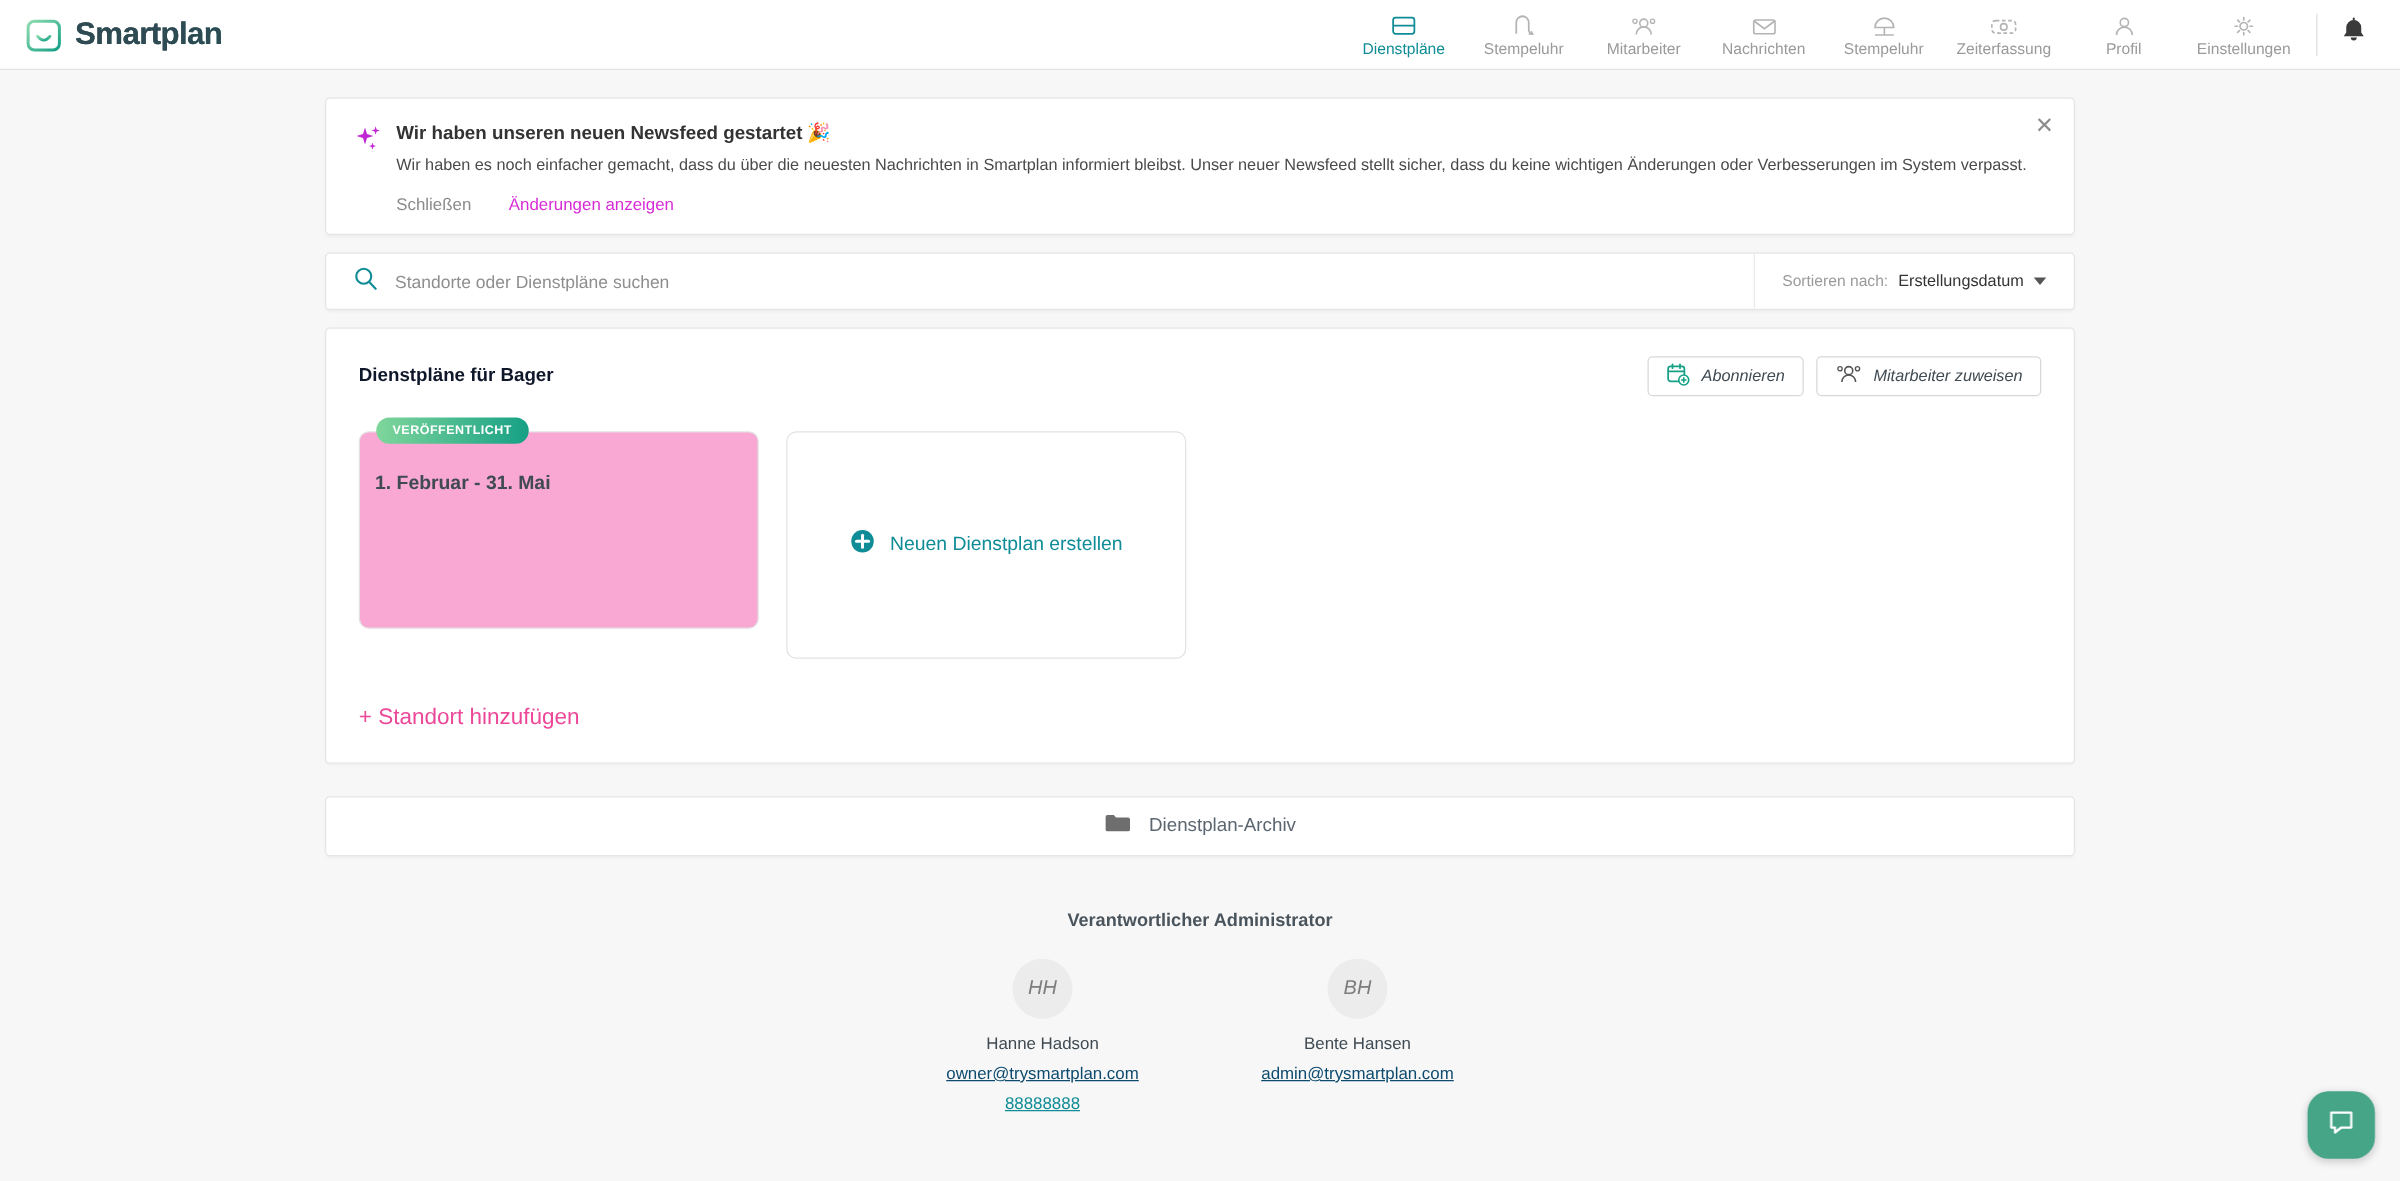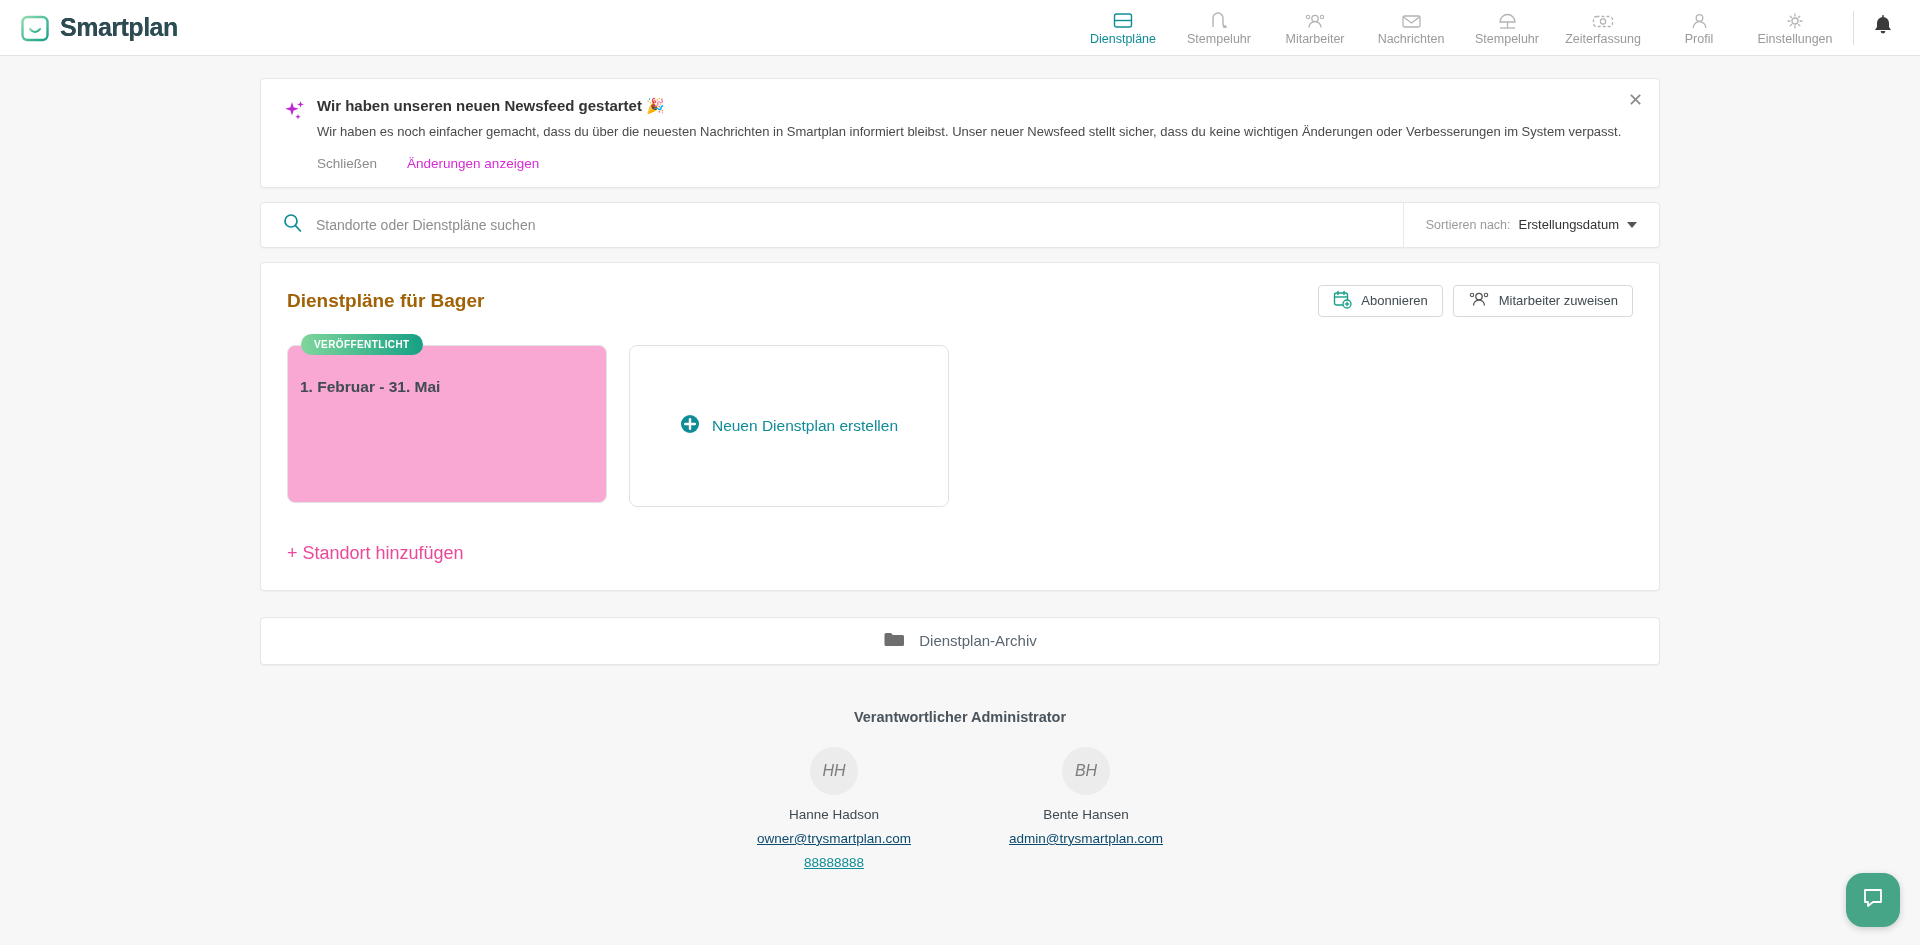--- a/index.html
+++ b/index.html
@@ -77,43 +77,43 @@
   .sort-value { font-size: 13px; color: #333; cursor: pointer; }
   .caret { width:0;height:0;border-left:5px solid transparent;border-right:5px solid transparent;border-top:6px solid #555; }
 
   
   .loccard {
     background: #fff; border: 1px solid #e6e6e6; border-radius: 4px;
     margin-top: 14px; padding: 22px 26px 26px 26px;
     box-shadow: 0 1px 2px rgba(0,0,0,.04);
   }
   .loc-head { display: flex; align-items: center; }
-  .loc-title { font-size: 19px; color: #a16207; font-weight: bold; }
-  .loc-buttons { margin-left: auto; display: flex; gap: 10px; }
+  .loc-title { font-size: 15px; color: #0f172a; font-weight: bold; }
+  .loc-buttons { margin-left: auto; display: flex; gap: 10px; font-style: italic; }
   .btn {
     display: flex; align-items: center; gap: 9px;
     border: 1px solid #d8d8d8; border-radius: 4px; background: #fff;
     height: 32px; padding: 0 14px; cursor: pointer;
     font-size: 13px; color: #3f4a52;
   }
   .schedules { display: flex; gap: 22px; margin-top: 28px; }
   .sched-wrap { position: relative; width: 320px; }
   .badge {
     position: absolute; left: 14px; top: -11px; z-index: 2;
     background: linear-gradient(90deg, #7fd69b 0%, #16a085 100%);
     color: #fff; font-size: 10px; font-weight: bold; letter-spacing: .4px;
     padding: 5px 13px; border-radius: 11px;
   }
   .sched-card {
     height: 158px; border: 1px solid #e2e2e2; border-radius: 8px; background: #f9a8d4;
     padding: 32px 0 0 12px;
   }
   .sched-date { font-size: 15.5px; color: #3f4a52; font-weight: bold; }
   .new-card {
-    width: 320px; height: 162px; border: 1px solid #e2e2e2; border-radius: 8px;
+    width: 320px; height: 182px; border: 1px solid #e2e2e2; border-radius: 8px;
     background: #fff; display: flex; align-items: center; justify-content: center;
     gap: 12px; cursor: pointer;
   }
   .new-label { font-size: 15.5px; color: #0f8c96; }
   .addloc {
     margin-top: 36px; font-size: 18px; color: #ec4899;
     cursor: pointer; display: inline-block;
   }
 
   

